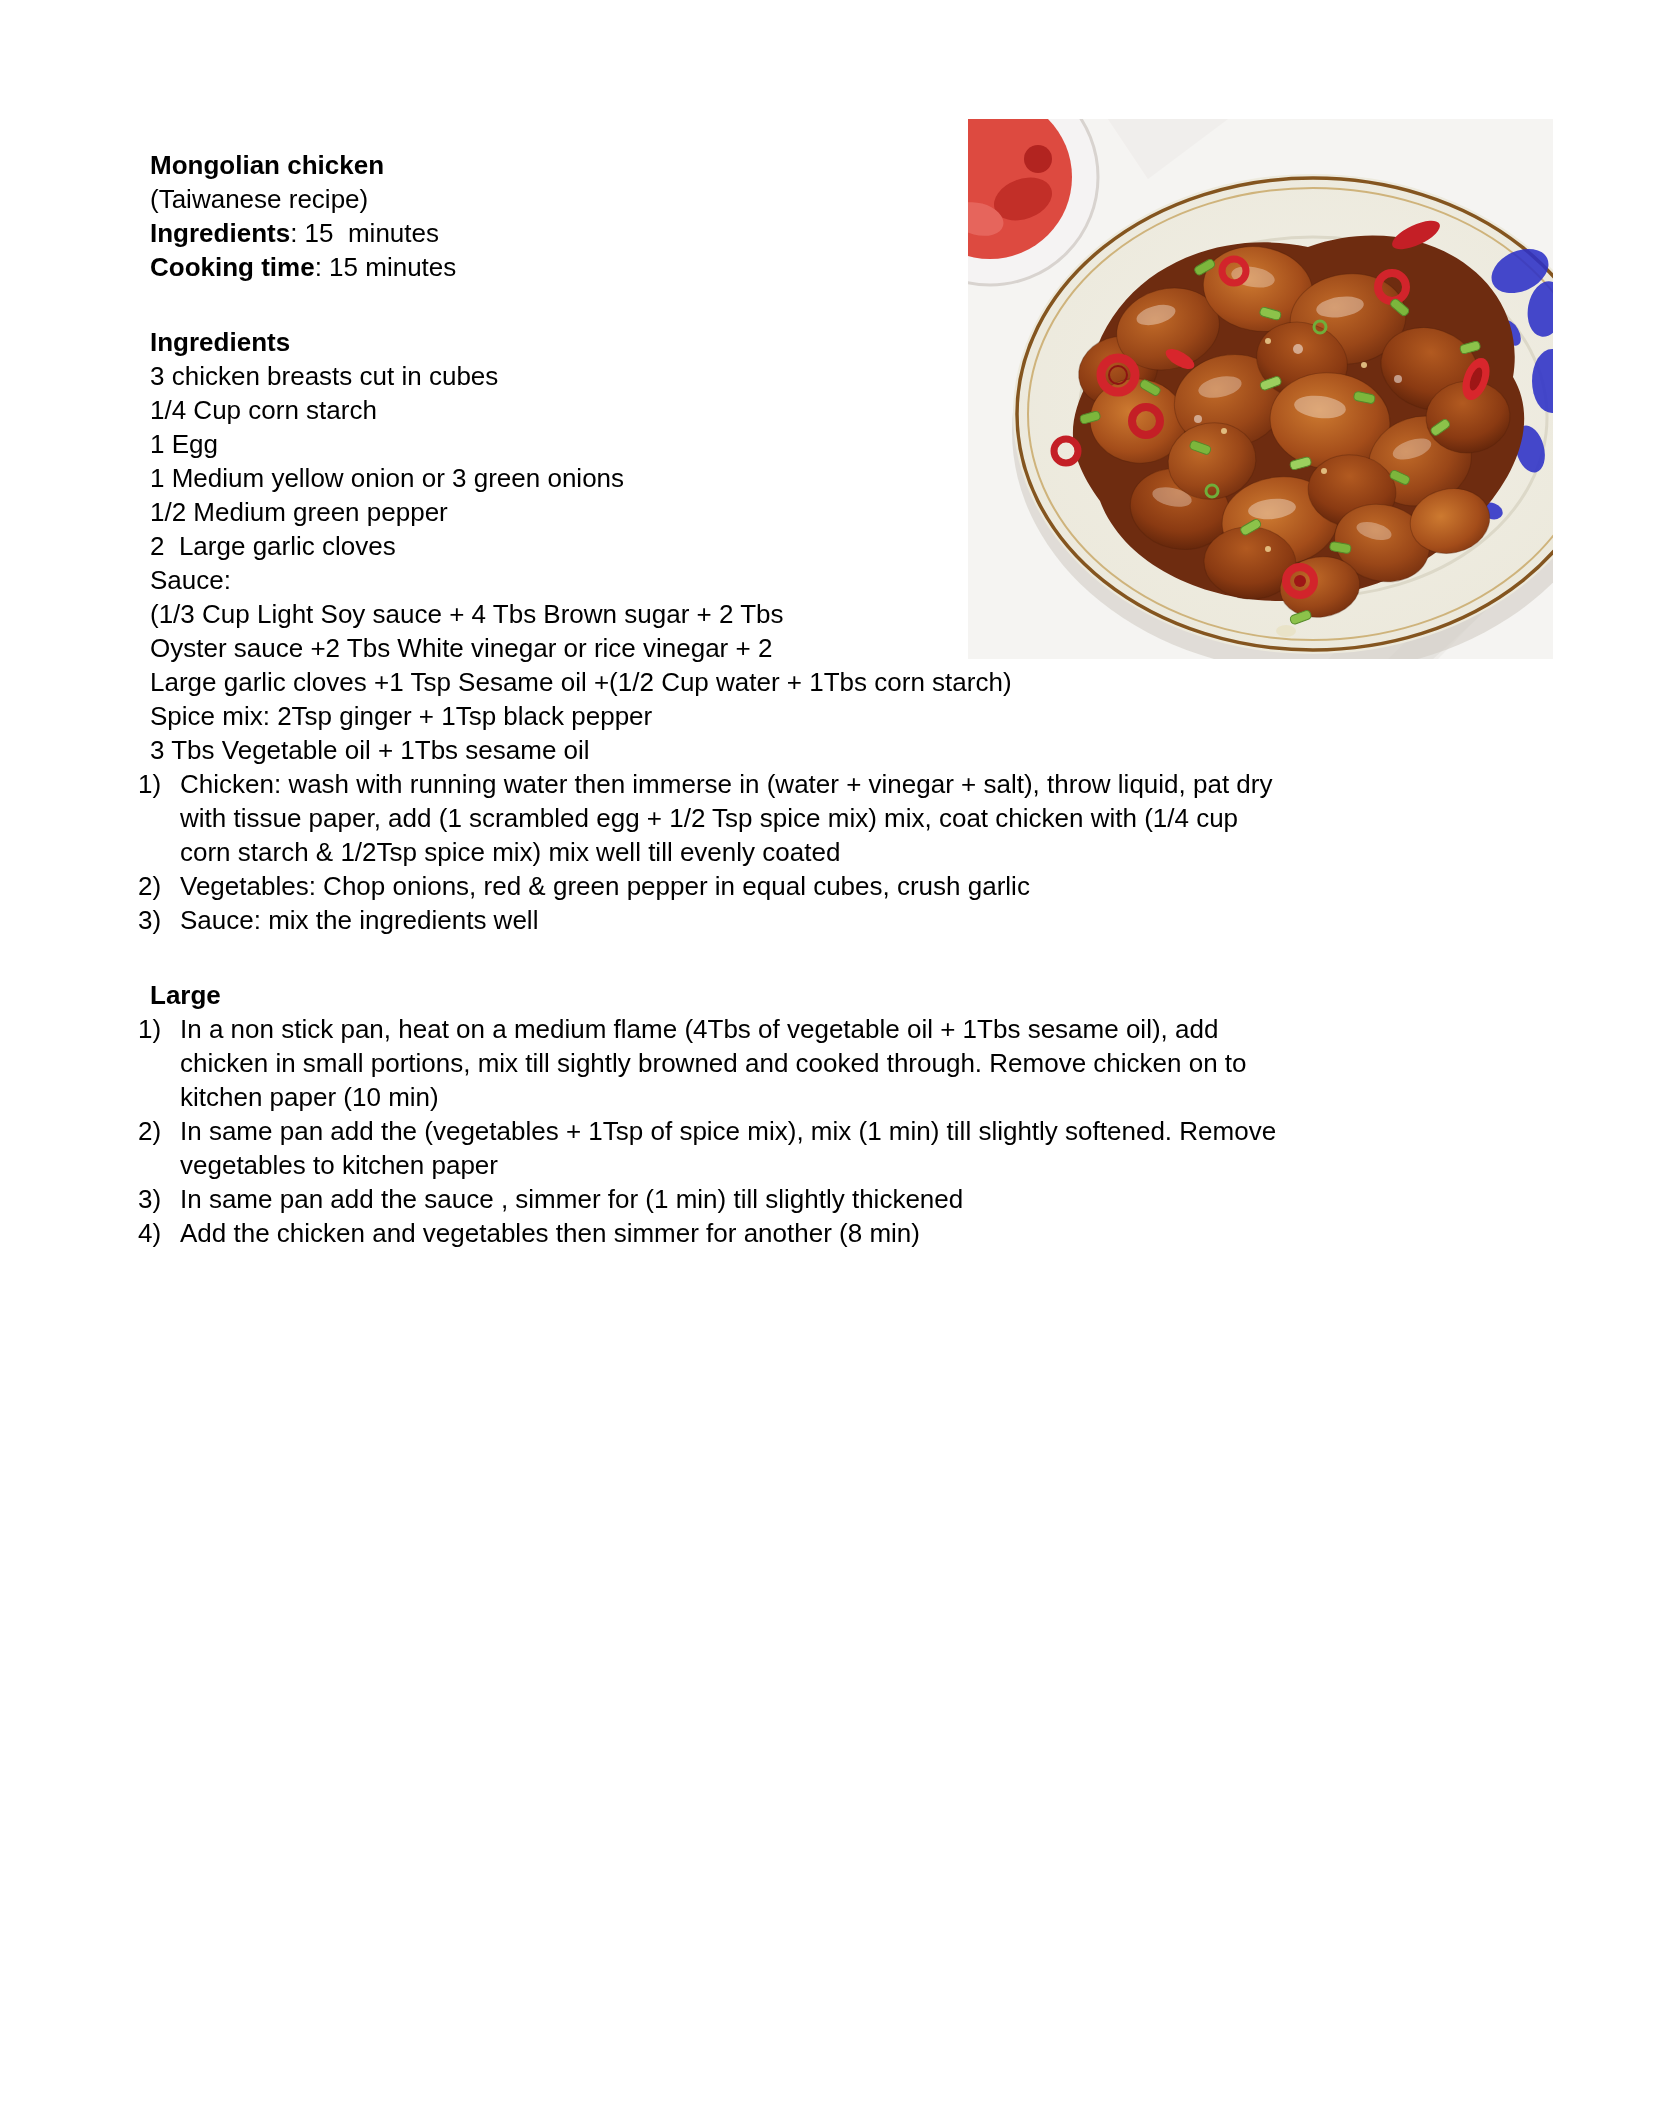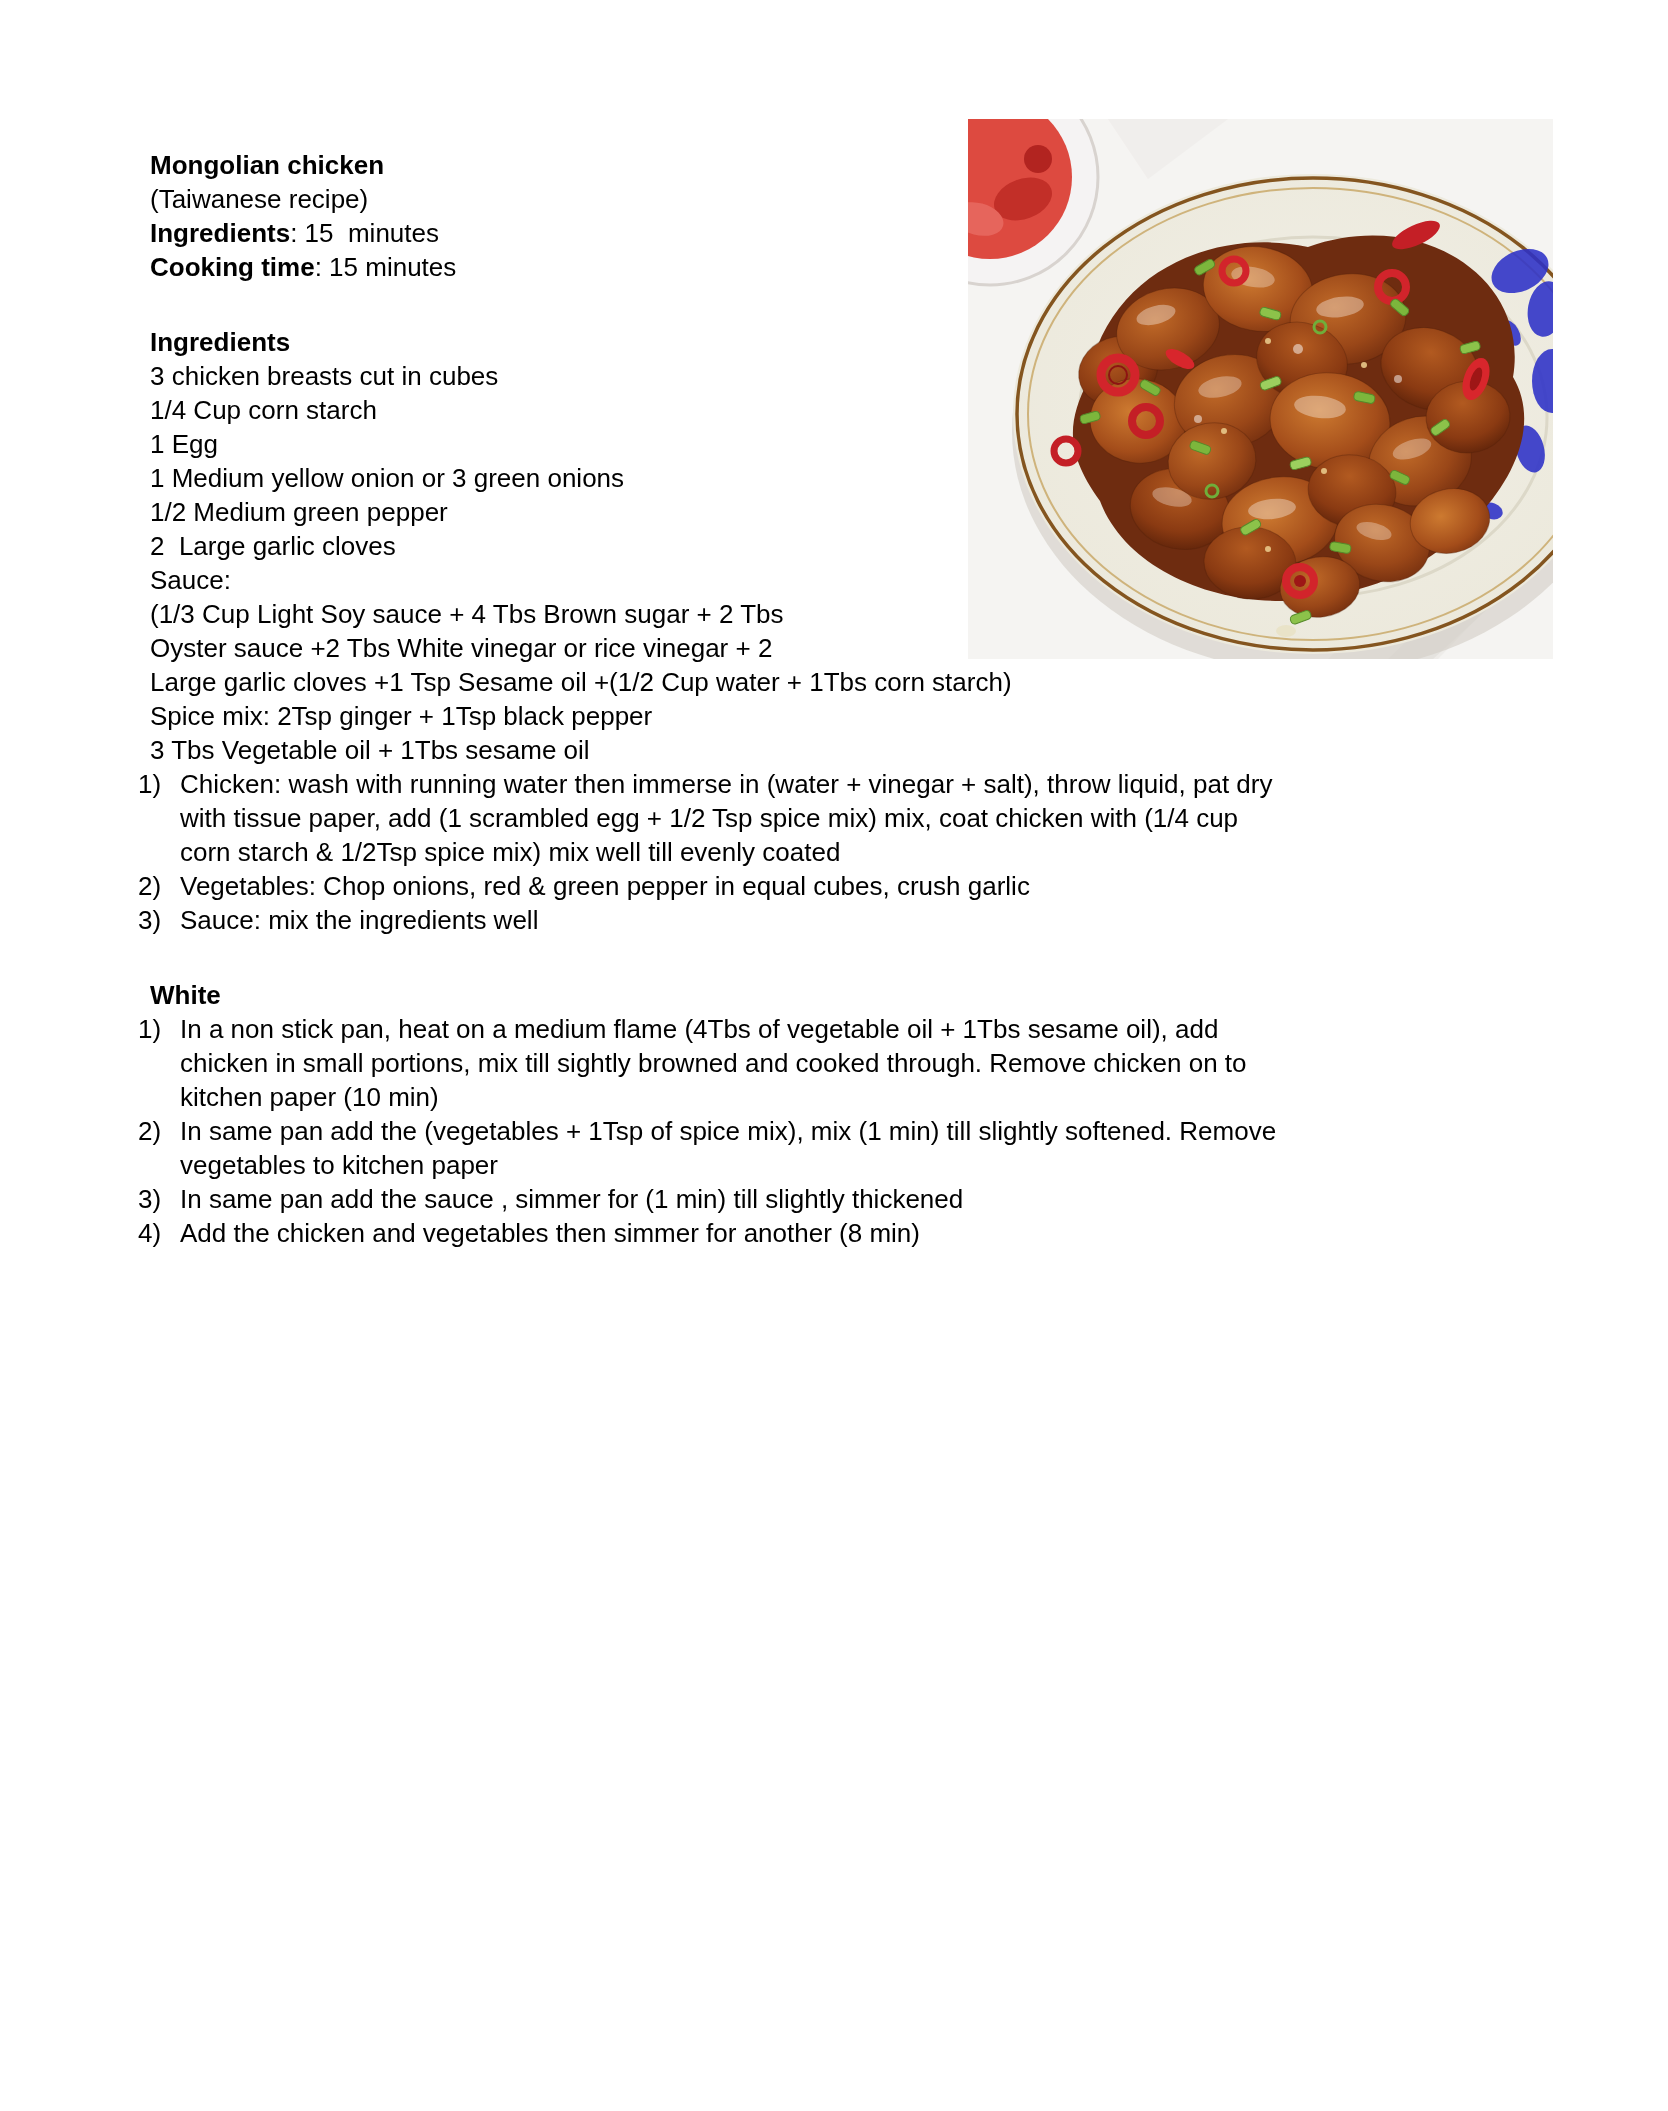--- a/index.html
+++ b/index.html
@@ -81,21 +81,21 @@
           </div>
         </div>
         <div class="step">
           <span class="step-num">3)</span>
           <div class="step-text">
             <div class="line">Sauce: mix the ingredients well</div>
           </div>
         </div>
       </div>
 
-    <div class="line bold gap-before">White</div>
+    <div class="line bold gap-before">Large</div>
     <div id="cook-steps">
         <div class="step">
           <span class="step-num">1)</span>
           <div class="step-text">
             <div class="line">In a non stick pan, heat on a medium flame (4Tbs of vegetable oil + 1Tbs sesame oil), add</div>
             <div class="line">chicken in small portions, mix till sightly browned and cooked through. Remove chicken on to</div>
             <div class="line">kitchen paper (10 min)</div>
           </div>
         </div>
         <div class="step">

